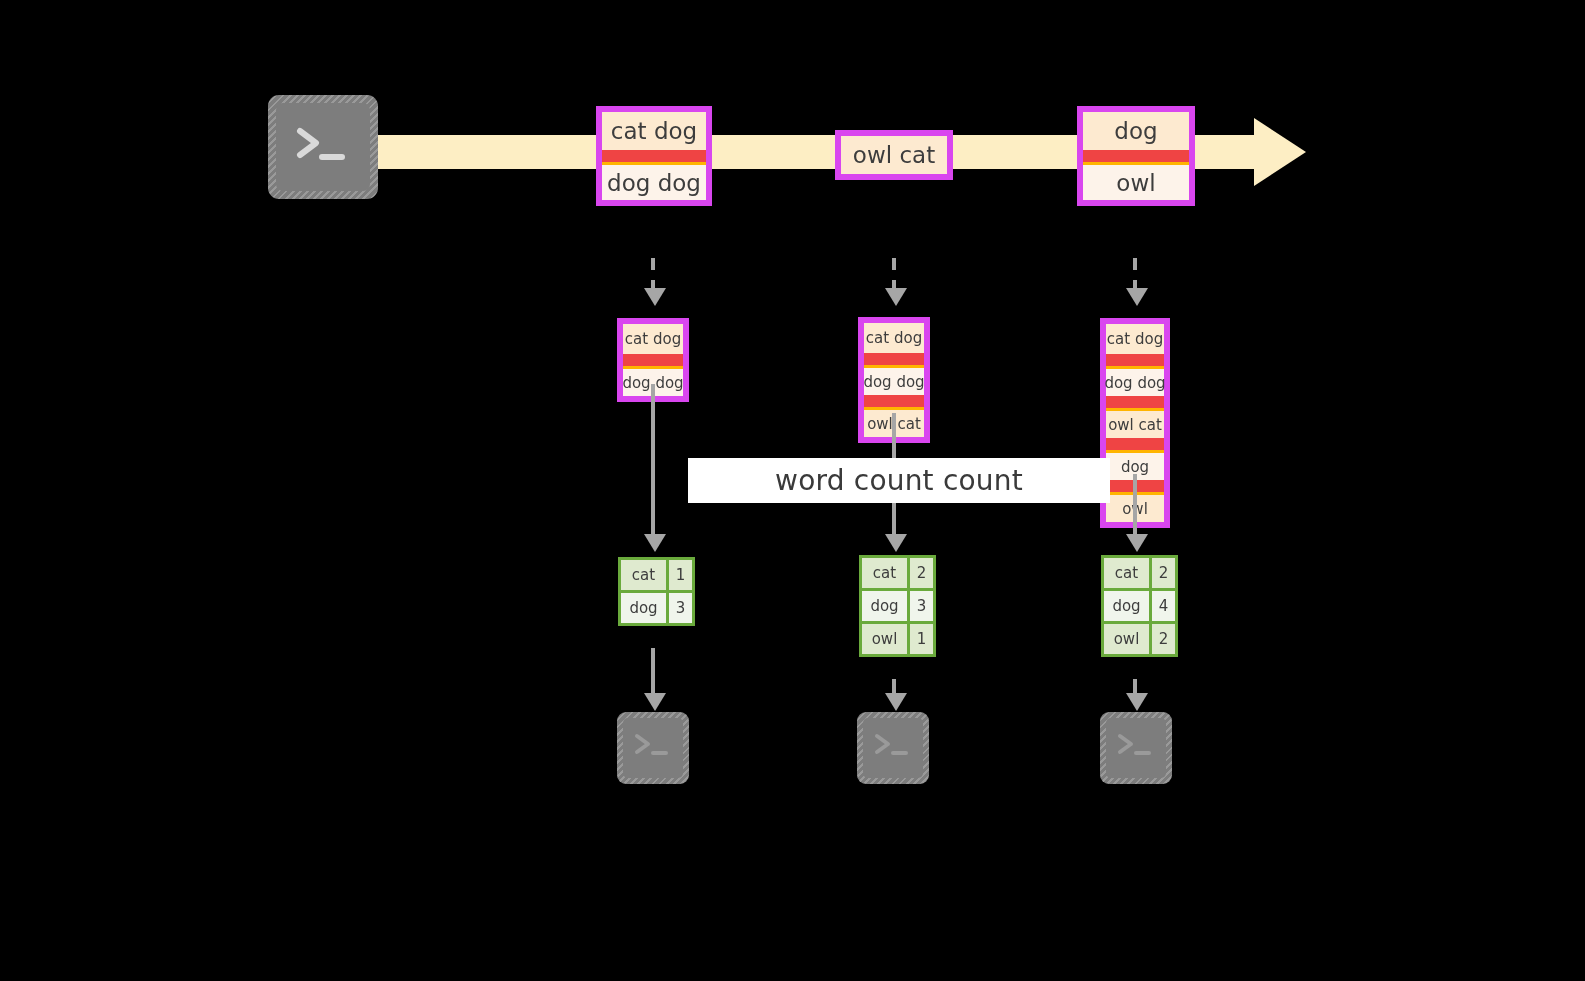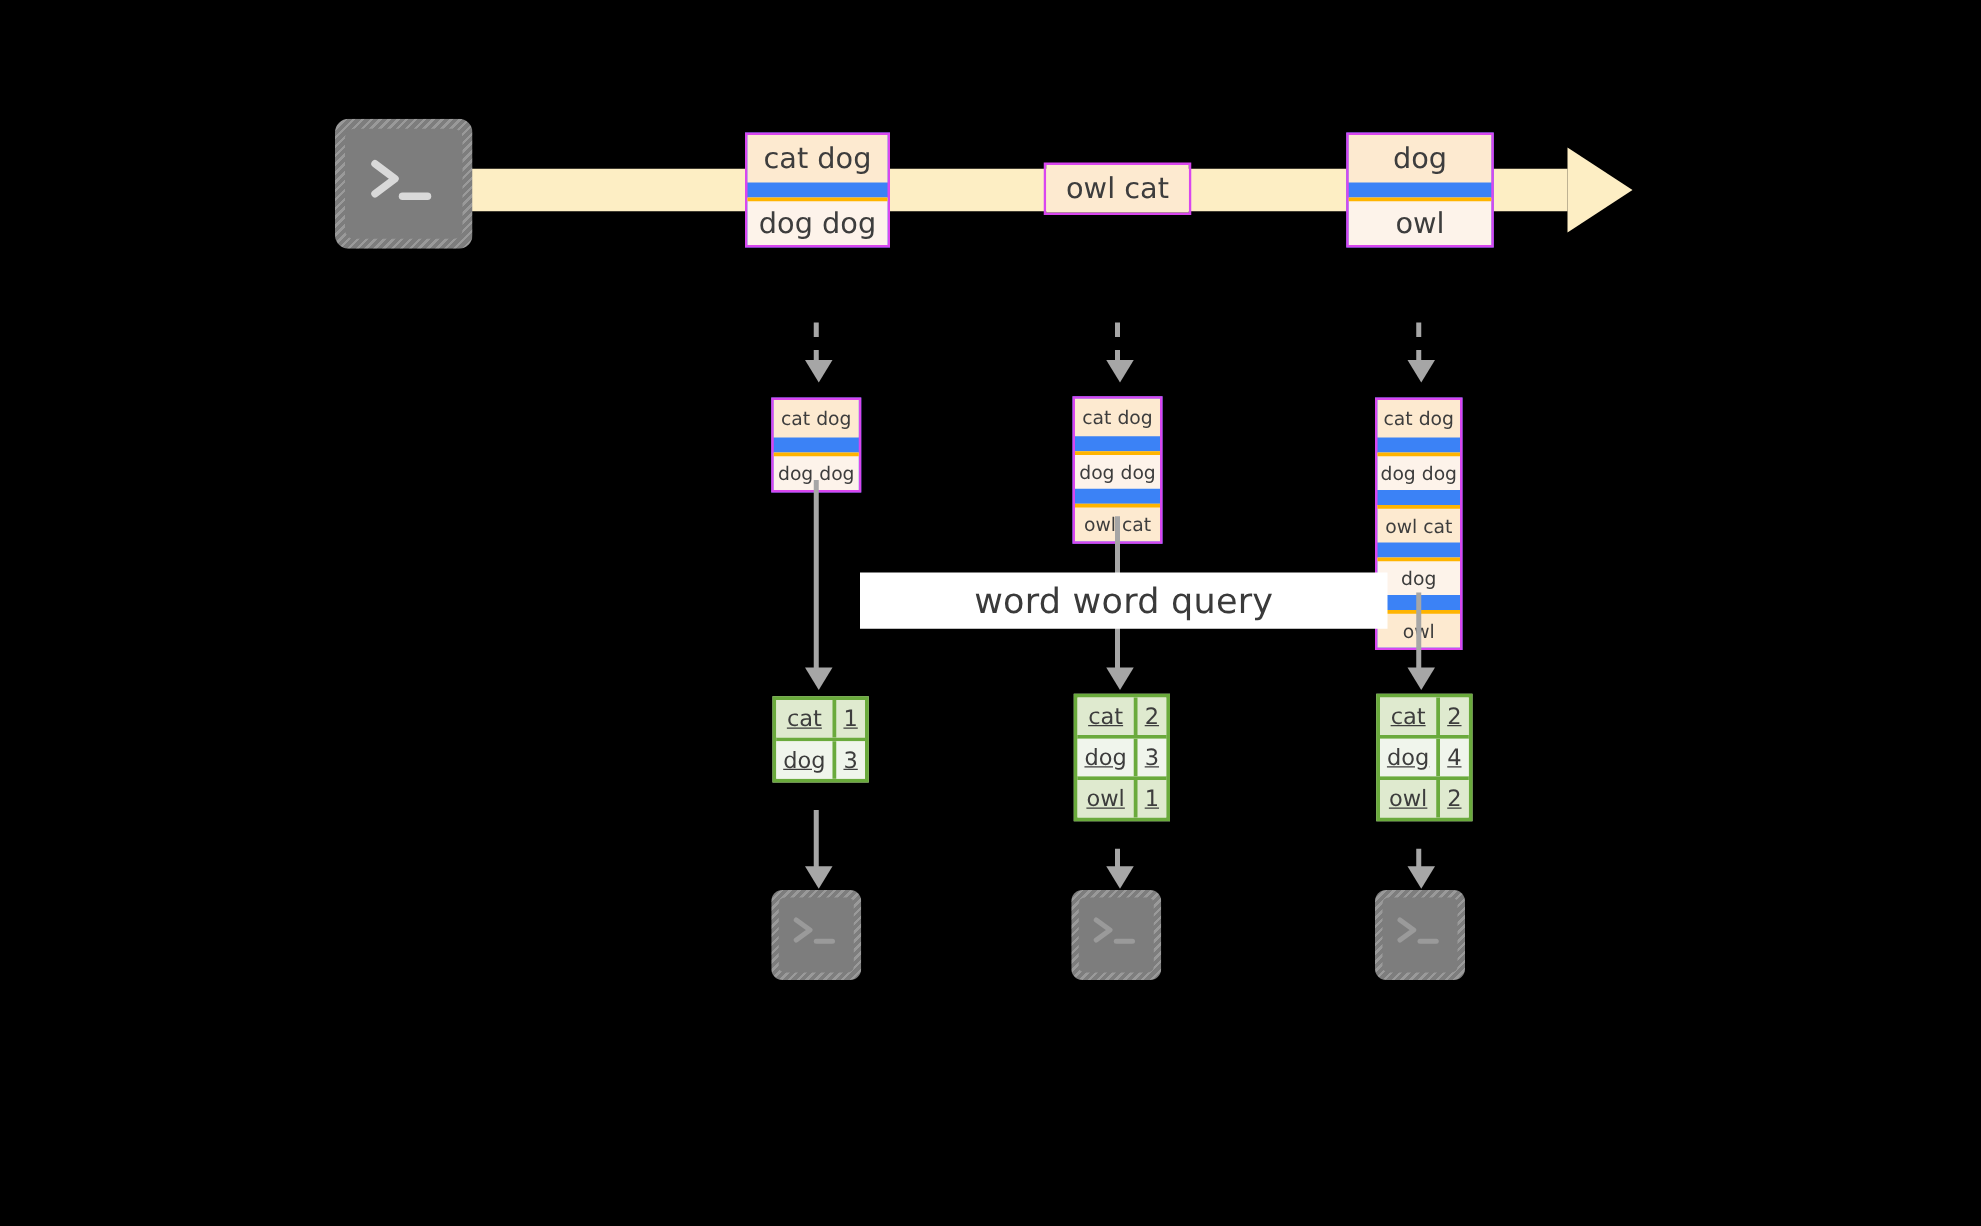--- a/index.html
+++ b/index.html
@@ -79,22 +79,22 @@
     border-radius: 5px;
   }
   .tb1 { left: 617px; top: 712px; }
   .tb2 { left: 857px; top: 712px; }
   .tb3 { left: 1100px; top: 712px; }
 
   
   .obox {
     position: absolute;
     box-sizing: border-box;
-    border: 2px solid #d946ef;
-    background: #3b82f6;
+    border: 6px solid #d946ef;
+    background: #ef4444;
   }
   .obox .row {
     box-sizing: border-box;
     display: flex;
     align-items: center;
     justify-content: center;
     color: #3d3d3d;
     white-space: nowrap;
     background: #fdead0;
   }
@@ -124,24 +124,23 @@
     display: flex;
     height: 30px;
   }
   .gbox .grow + .grow { border-top: 3px solid #6aaa3c; }
   .gbox .grow.alt .gc { background: #f0f5ec; }
   .gbox .gc {
     box-sizing: border-box;
     display: flex;
     align-items: center;
     justify-content: center;
-    font-size: 18px;
+    font-size: 15px;
     color: #3d3d3d;
     background: #dfeacf;
-    text-decoration: underline;
   }
   .gbox .gc.word { width: 45px; }
   .gbox .gc.cnt  { width: 26px; border-left: 3px solid #6aaa3c; }
   #gbox1 { left: 618px; top: 557px; }
   #gbox2 { left: 859px; top: 555px; }
   #gbox3 { left: 1101px; top: 555px; }
 
   
   .vline {
     position: absolute;
@@ -244,21 +243,21 @@
   <div class="vline" style="left:651px; top:384px; height:155px;"></div>
   <div class="ahead" style="left:644px; top:534px;"></div>
 
   <div class="vline" style="left:892px; top:413px; height:126px;"></div>
   <div class="ahead" style="left:885px; top:534px;"></div>
 
   <div class="vline" style="left:1133px; top:474px; height:65px;"></div>
   <div class="ahead" style="left:1126px; top:534px;"></div>
 
   <div class="query-band">
-    <span class="qlabel">word word query</span>
+    <span class="qlabel">word count count</span>
   </div>
 
   <div class="gbox" id="gbox1">
     <div class="grow">
       <div class="gc word">cat</div>
       <div class="gc cnt">1</div>
     </div>
     <div class="grow alt">
       <div class="gc word">dog</div>
       <div class="gc cnt">3</div>

